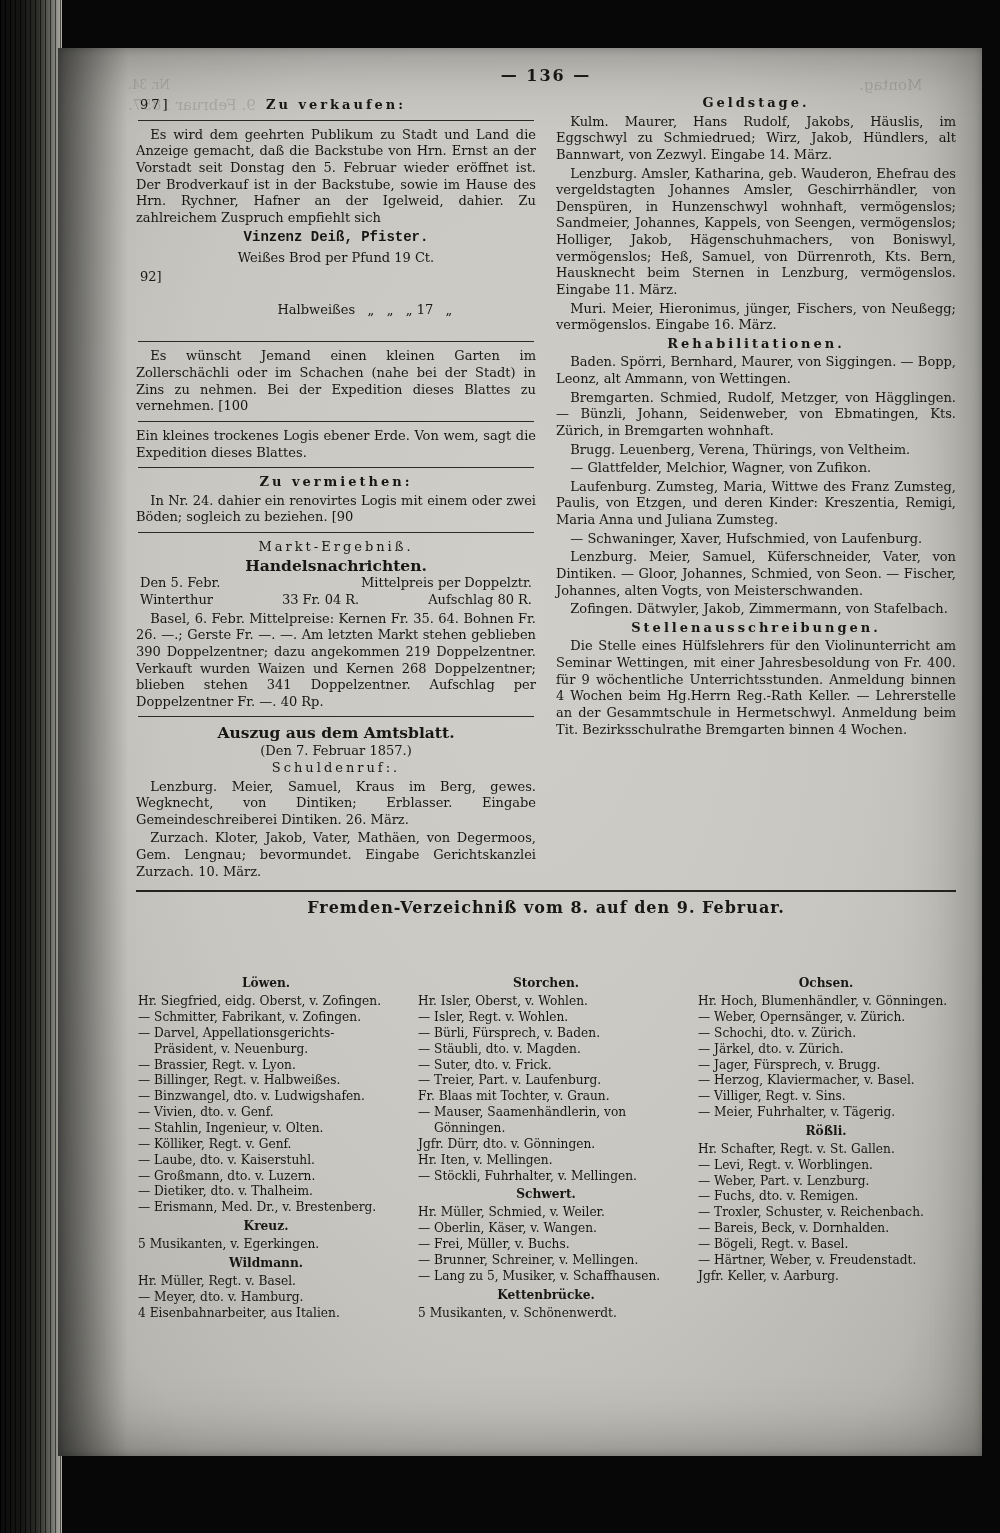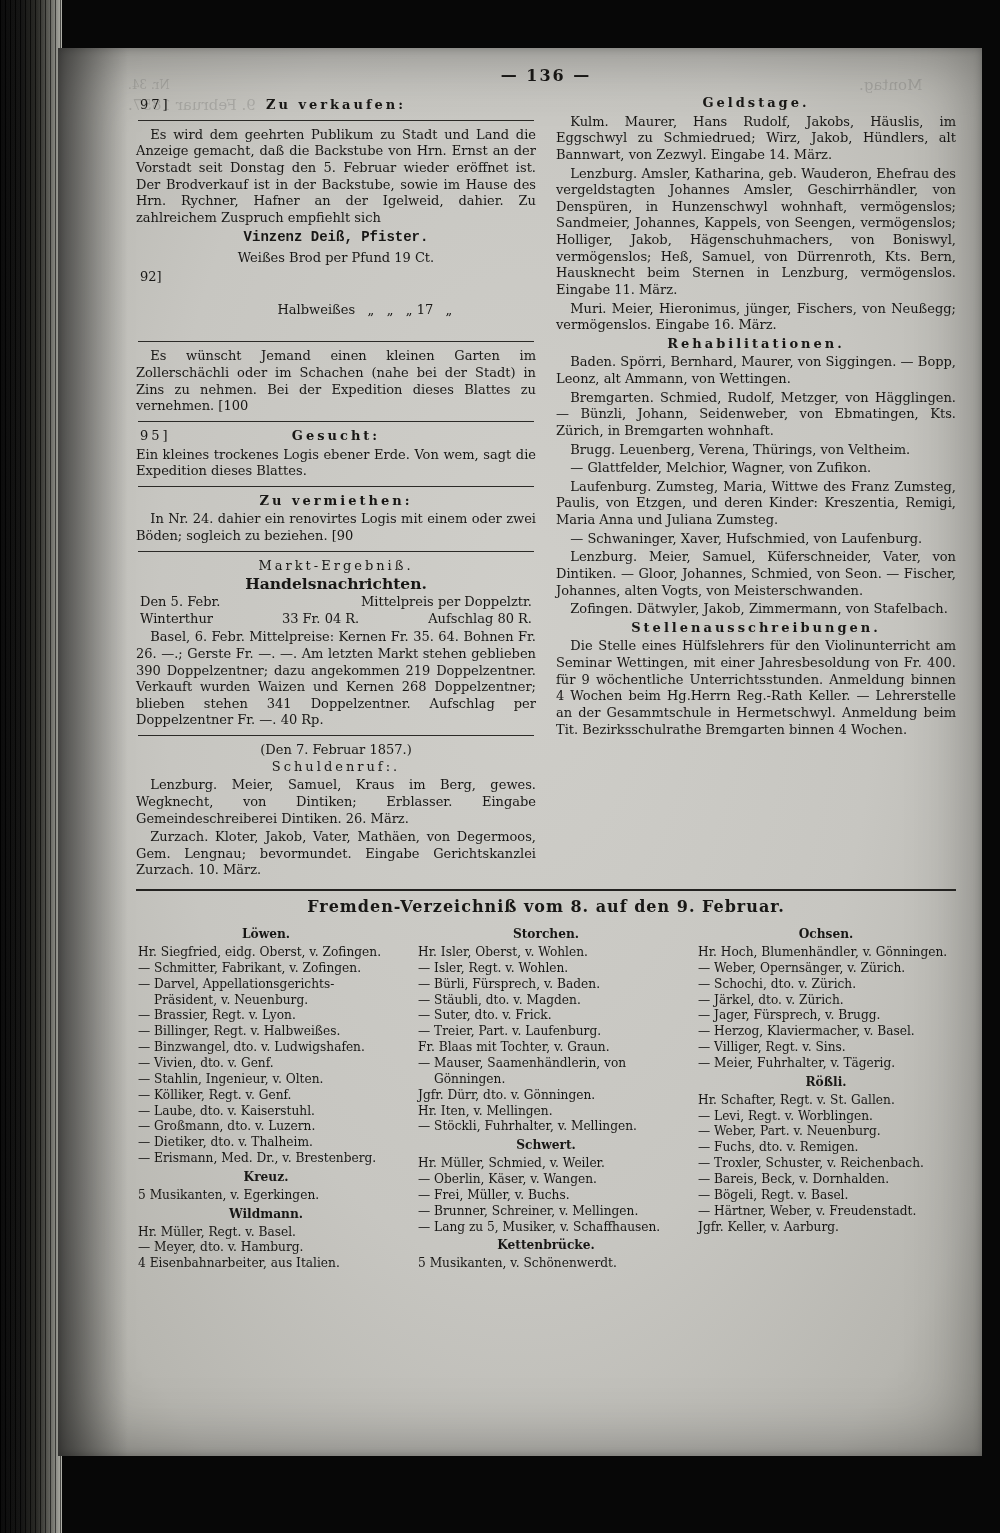--- a/index.html
+++ b/index.html
@@ -41,21 +41,21 @@
   .rule{height:1px;background:#2b2a27;margin:6px 2px;}
   .rule.heavy{height:2px;background:#232220;margin:8px 0 4px;}
   .refline{position:relative;margin:2px 0;}
   .ref{position:absolute;left:4px;top:0;font-weight:normal;}
   .prewrap{white-space:pre-wrap;}
   .market-row{display:flex;justify-content:space-between;padding:0 4px;}
   .sig{text-align:center;font-weight:bold;font-size:14px;margin:3px 0;font-family:Liberation Mono, monospace;}
 
   .fremden-head{text-align:center;font-weight:bold;font-size:16px;letter-spacing:1px;margin:6px 0 8px;}
   .fremden-cols{display:flex;gap:24px;padding:0 2px;}
-  .guest-col{flex:1;min-width:0;font-size:12.2px;line-height:1.3;}
+  .guest-col{flex:1;min-width:0;font-size:12.2px;line-height:1.3;margin-top:48px;}
   .guest-col .inn-name{text-align:center;font-weight:bold;margin:3px 0 2px;}
   .guest-col .guest-entry{padding-left:16px;text-indent:-16px;}
 </style>
 </head>
 <body>
 
 <div class="scan">
   <div class="spine"></div>
 
   <div class="paper">
@@ -91,24 +91,20 @@
               <span class="ref">92]</span>
               <span>Halbweißes   „   „   „ 17   „</span>
             </div>
           </div>
           <div class="rule"></div>
 
           <p class="para">Es wünscht Jemand einen kleinen Garten im Zollerschächli oder im Schachen (nahe bei der Stadt) in Zins zu nehmen. Bei der Expedition dieses Blattes zu vernehmen.  [100</p>
           <div class="rule"></div>
 
           <div>
-            <div class="refline center bold sp">
-              <span class="ref">95]</span>
-              <span>Gesucht:</span>
-            </div>
             <p class="para noindent">Ein kleines trockenes Logis ebener Erde. Von wem, sagt die Expedition dieses Blattes.</p>
           </div>
           <div class="rule"></div>
 
           <div>
             <div class="center bold sp">Zu vermiethen:</div>
             <p class="para">In Nr. 24. dahier ein renovirtes Logis mit einem oder zwei Böden; sogleich zu beziehen.  [90</p>
           </div>
           <div class="rule"></div>
 
@@ -122,20 +118,21 @@
             <div class="market-row">
               <span>Winterthur</span>
               <span>33 Fr. 04 R.</span>
               <span>Aufschlag 80 R.</span>
             </div>
             <p class="para">Basel, 6. Febr. Mittelpreise: Kernen Fr. 35. 64. Bohnen Fr. 26. —.; Gerste Fr. —. —. Am letzten Markt stehen geblieben 390 Doppelzentner; dazu angekommen 219 Doppelzentner. Verkauft wurden Waizen und Kernen 268 Doppelzentner; blieben stehen 341 Doppelzentner. Aufschlag per Doppelzentner Fr. —. 40 Rp.</p>
           </div>
           <div class="rule"></div>
 
           <div>
+            <div class="center bold big">Auszug aus dem Amtsblatt.</div>
             <div class="center">(Den 7. Februar 1857.)</div>
             <div class="center sp">Schuldenruf:.</div>
             <p class="para">Lenzburg. Meier, Samuel, Kraus im Berg, gewes. Wegknecht, von Dintiken; Erblasser. Eingabe Gemeindeschreiberei Dintiken. 26. März.</p>
             <p class="para">Zurzach. Kloter, Jakob, Vater, Mathäen, von Degermoos, Gem. Lengnau; bevormundet. Eingabe Gerichtskanzlei Zurzach. 10. März.</p>
           </div>
         </div>
 
         <div class="col">
 
           <div>
@@ -221,21 +218,21 @@
             <div class="guest-entry">— Weber, Opernsänger, v. Zürich.</div>
             <div class="guest-entry">— Schochi, dto. v. Zürich.</div>
             <div class="guest-entry">— Järkel, dto. v. Zürich.</div>
             <div class="guest-entry">— Jager, Fürsprech, v. Brugg.</div>
             <div class="guest-entry">— Herzog, Klaviermacher, v. Basel.</div>
             <div class="guest-entry">— Villiger, Regt. v. Sins.</div>
             <div class="guest-entry">— Meier, Fuhrhalter, v. Tägerig.</div>
             <div class="inn-name">Rößli.</div>
             <div class="guest-entry">Hr. Schafter, Regt. v. St. Gallen.</div>
             <div class="guest-entry">— Levi, Regt. v. Worblingen.</div>
-            <div class="guest-entry">— Weber, Part. v. Neuenburg.</div>
+            <div class="guest-entry">— Weber, Part. v. Lenzburg.</div>
             <div class="guest-entry">— Fuchs, dto. v. Remigen.</div>
             <div class="guest-entry">— Troxler, Schuster, v. Reichenbach.</div>
             <div class="guest-entry">— Bareis, Beck, v. Dornhalden.</div>
             <div class="guest-entry">— Bögeli, Regt. v. Basel.</div>
             <div class="guest-entry">— Härtner, Weber, v. Freudenstadt.</div>
             <div class="guest-entry">Jgfr. Keller, v. Aarburg.</div>
           </div>
       </div>
     </div>
   </div>

